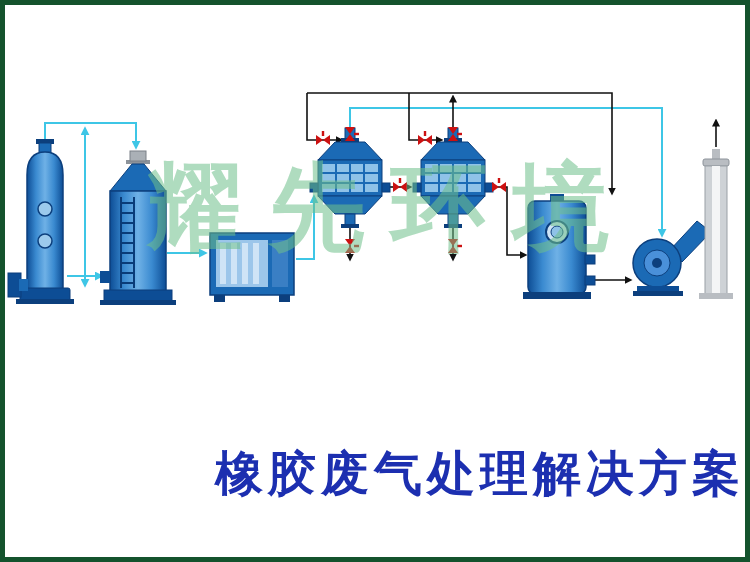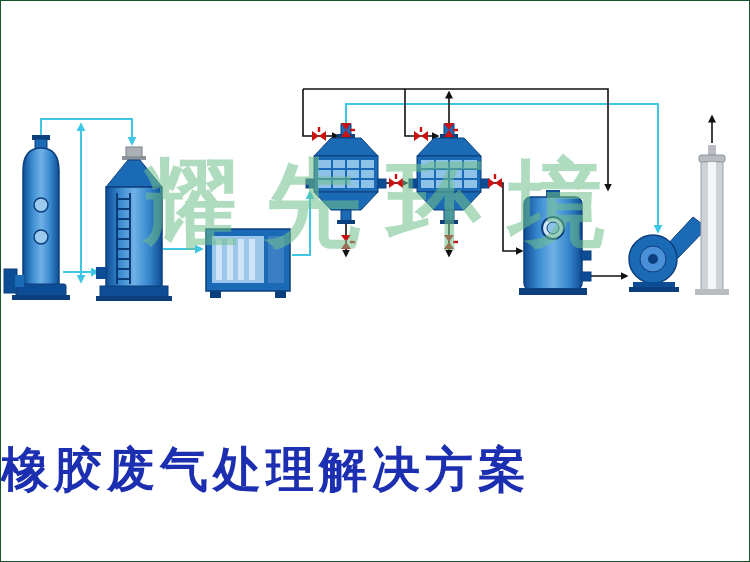--- a/index.html
+++ b/index.html
@@ -1,30 +1,30 @@
 <!DOCTYPE html>
 <html style="--equipment-blue: #1b6ab5; --equipment-dark-blue: #0c3f7d; --equipment-deep-blue: #0d4d95; --panel-light-blue: #8fc2e8; --pipe-cyan: #3ec6e6; --pipe-black: #111111; --valve-red: #cc1111; --chimney-gray: #ced2d6; --watermark: #6fc08b; --title: #1c2fb0;"><head>
 <meta charset="utf-8">
 <style>
   html,body{margin:0;padding:0;background:#f4f4f4;}
   .canvas{
     position:relative;width:750px;height:562px;margin:0 auto;
-    background:#ffffff;border:1px solid #14532d;box-sizing:border-box;
+    background:#ffffff;border:5px solid #14532d;box-sizing:border-box;
     overflow:hidden;font-family:"Liberation Sans",sans-serif;
   }
   .diagram-svg{position:absolute;left:0;top:0;z-index:1;}
   .watermark{
     position:absolute;left:142px;top:156px;z-index:5;
     font-family:"Liberation Serif","DejaVu Serif",serif;
     font-size:96px;line-height:1;font-weight:700;letter-spacing:26px;
     color:var(--watermark,#6fc08b);opacity:.55;white-space:nowrap;
     pointer-events:none;
   }
   .title{
-    position:absolute;left:0;right:0;top:440px;z-index:6;text-align:left;
+    position:absolute;left:0;right:0;top:440px;z-index:6;text-align:right;
     font-family:Liberation Serif, serif;
     font-size:48px;line-height:1.2;font-weight:900;letter-spacing:5px;
     color:var(--title,#1c2fb0);white-space:nowrap;
   }
 </style>
 </head>
 <body>
 
 <div class="canvas">
 

